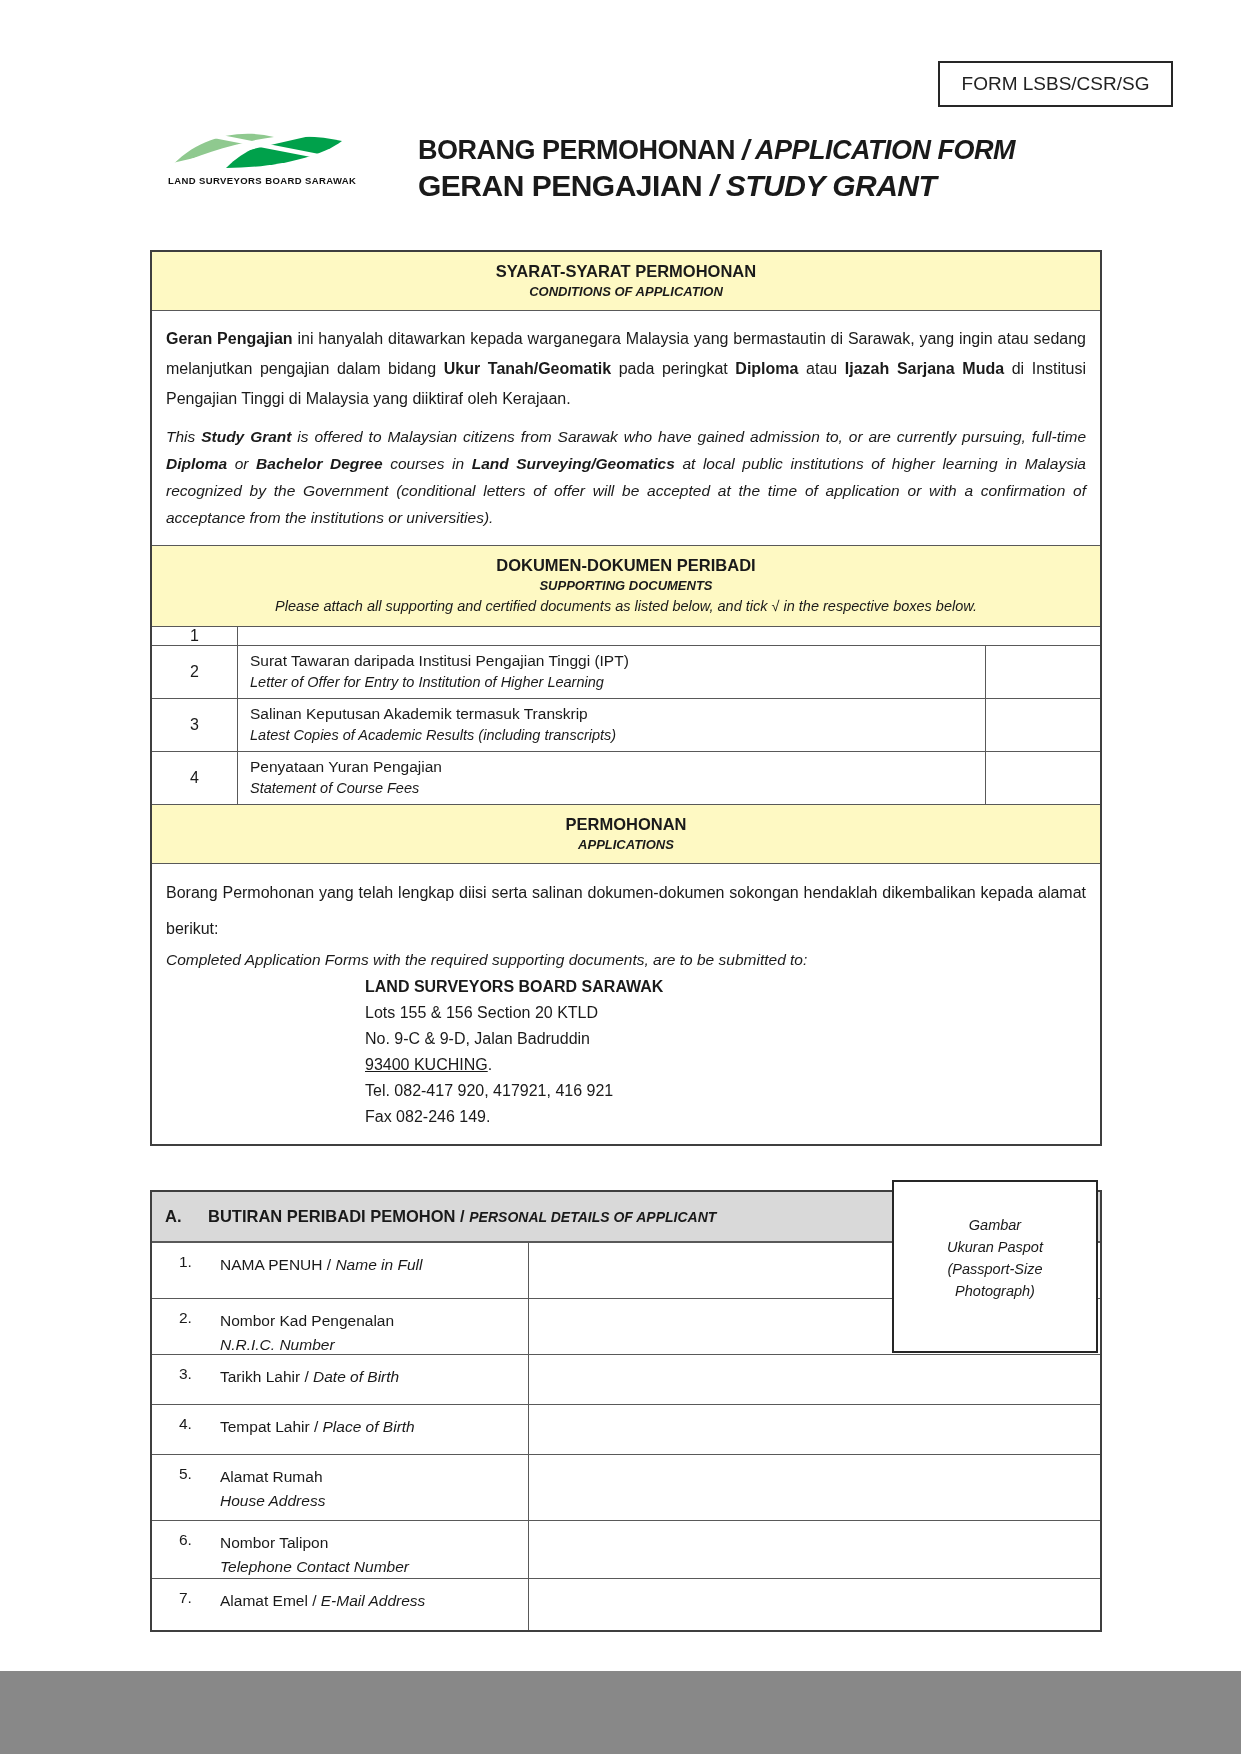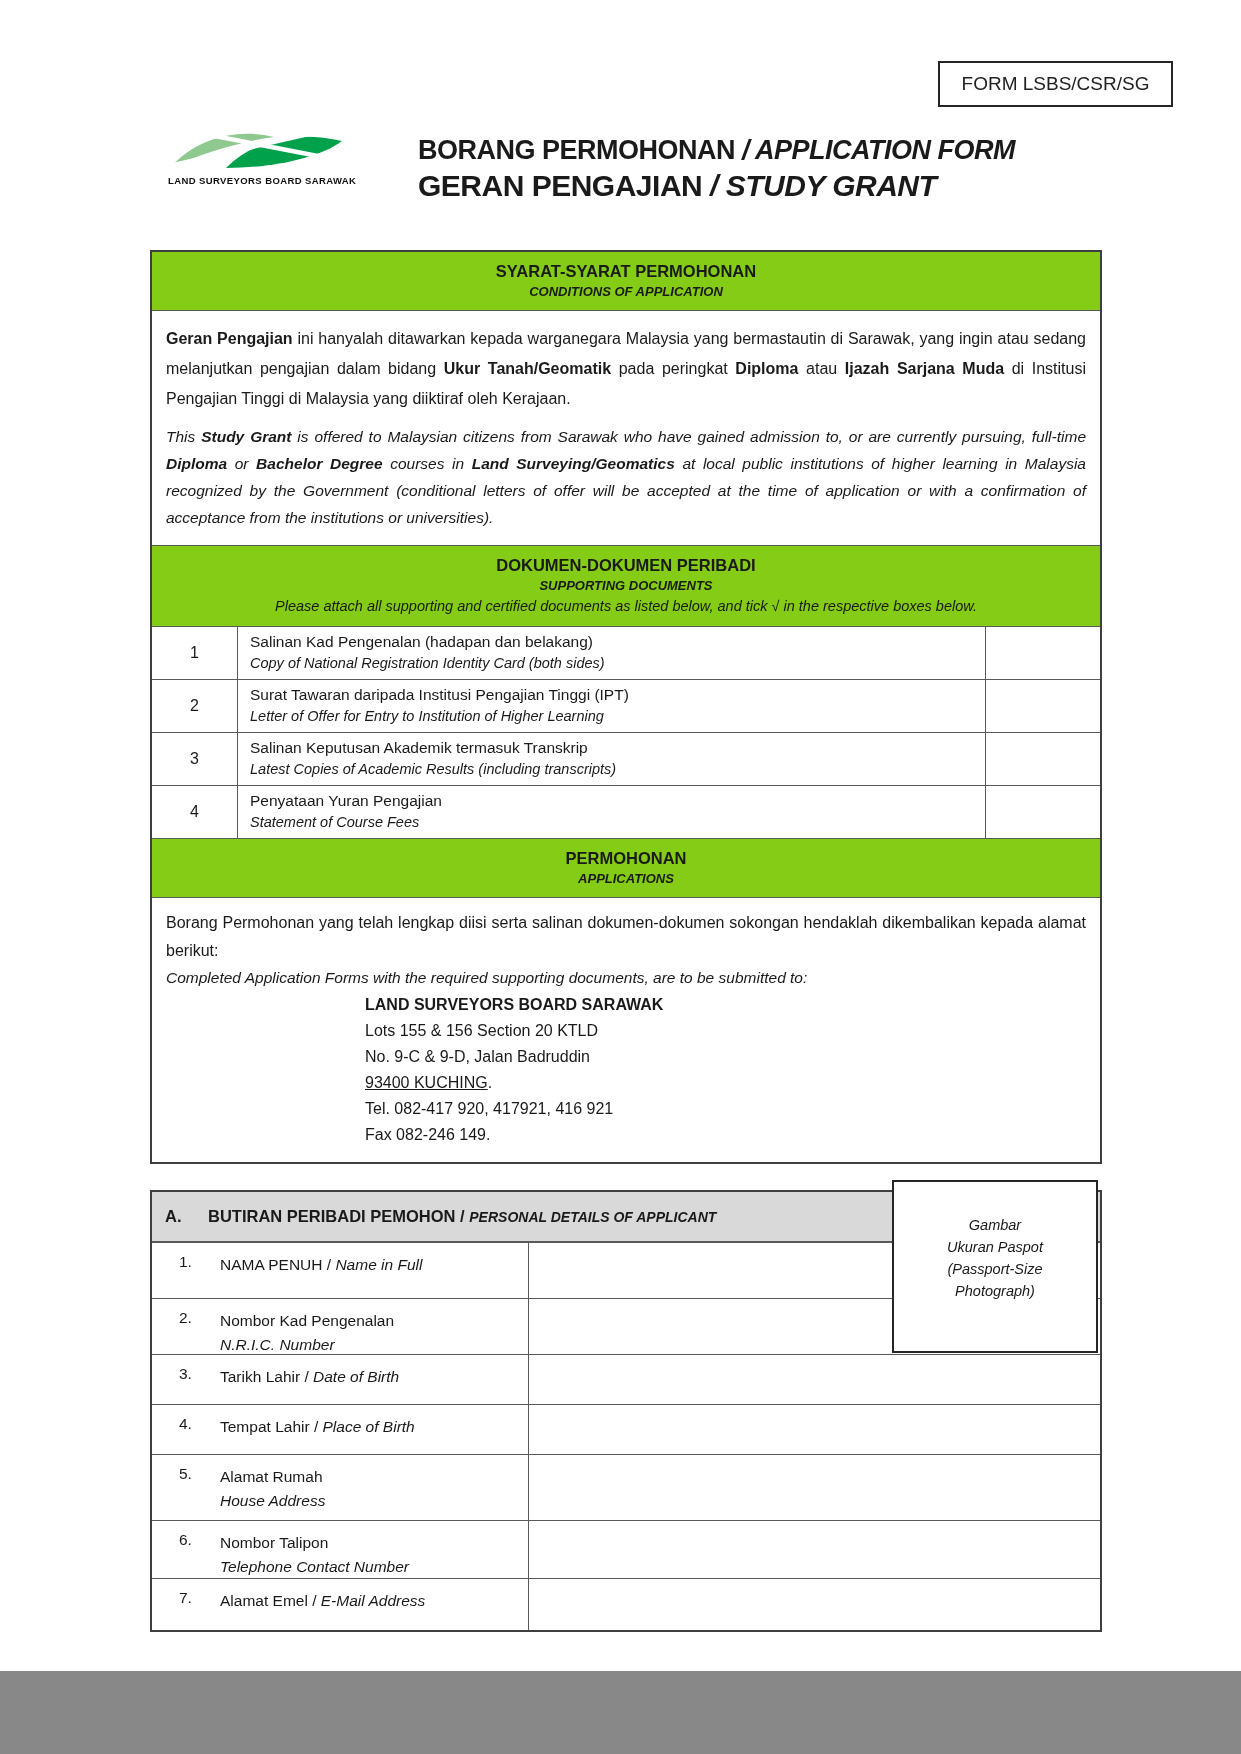--- a/index.html
+++ b/index.html
@@ -24,41 +24,41 @@
   }
   
   .titleblock { position:absolute; left:418px; top:133px; }
   .title-line1 { font-size:27px; line-height:34px; letter-spacing:-0.5px; }
   .title-line2 { font-size:30px; line-height:38px; letter-spacing:-0.5px; }
   
   .main-table {
     position:absolute; left:150px; top:250px; width:952px;
     border:2px solid #3f3f3f;
   }
-  .peach { background:#84cc16; text-align:center; padding:8px 10px 9px 10px; }
+  .peach { background:#fef9c3; text-align:center; padding:8px 10px 9px 10px; }
   .peach .h-my { display:block; font-weight:bold; font-size:16.5px; line-height:22px; }
   .peach .h-en { display:block; font-weight:bold; font-style:italic; font-size:13px; line-height:19px; }
   .peach .note-my { display:block; font-size:15.5px; line-height:25px; margin-top:2px; }
   .peach .note-en { display:block; font-style:italic; font-size:14.5px; line-height:22px; }
   .cond-body { border-top:1px solid #595959; background:#fff; padding:13px 14px 14px 14px; }
   .para-my { font-size:16px; line-height:30px; text-align:justify; }
   .para-en { font-size:15.5px; line-height:27px; text-align:justify; margin-top:9px; }
   .docs-header { border-top:1px solid #595959; }
   .doc-row {
     display:grid; grid-template-columns:85px 1fr 115px;
     border-top:1px solid #595959; background:#fff;
   }
   .doc-no { display:flex; align-items:center; justify-content:center; font-size:16px; }
   .doc-text { border-left:1px solid #595959; padding:4px 12px 5px 12px; }
   .doc-my { display:block; font-size:15.5px; line-height:22px; }
   .doc-en { display:block; font-style:italic; font-size:14.5px; line-height:21px; }
   .doc-box { border-left:1px solid #595959; }
   .app-header { border-top:1px solid #595959; }
   .app-body { border-top:1px solid #595959; background:#fff; padding:11px 14px 14px 14px; }
-  .app-my { font-size:16px; line-height:28px; text-align:justify; }
+  .app-my { font-size:16px; line-height:36px; text-align:justify; }
   .app-en { font-style:italic; font-size:15.5px; line-height:26px; }
   .address { margin-left:199px; margin-top:1px; }
   .addr-line { font-size:16px; line-height:26px; }
   
   .section-a { position:absolute; left:150px; top:1190px; width:952px; border:2px solid #3f3f3f; }
   .sa-header {
     background:#D9D9D9; height:50px; display:flex; align-items:center;
     padding-left:13px; border-bottom:1px solid #595959;
   }
   .sa-letter { font-weight:bold; font-size:16.5px; width:43px; }
@@ -134,24 +134,20 @@
     </div>
 
     <div class="peach docs-header">
       <span class="h-my">DOKUMEN-DOKUMEN PERIBADI</span>
       <span class="h-en">SUPPORTING DOCUMENTS</span>
       <span class="note-en">Please attach all supporting and certified documents as listed below, and tick √ in the respective boxes below.</span>
     </div>
 
     <div class="doc-row">
       <div class="doc-no">1</div>
-      <div class="doc-text">
-        <span class="doc-my">Salinan Kad Pengenalan (hadapan dan belakang)</span>
-        <span class="doc-en">Copy of National Registration Identity Card (both sides)</span>
-      </div>
       <div class="doc-box"></div>
     </div>
     <div class="doc-row">
       <div class="doc-no">2</div>
       <div class="doc-text">
         <span class="doc-my">Surat Tawaran daripada Institusi Pengajian Tinggi (IPT)</span>
         <span class="doc-en">Letter of Offer for Entry to Institution of Higher Learning</span>
       </div>
       <div class="doc-box"></div>
     </div>

